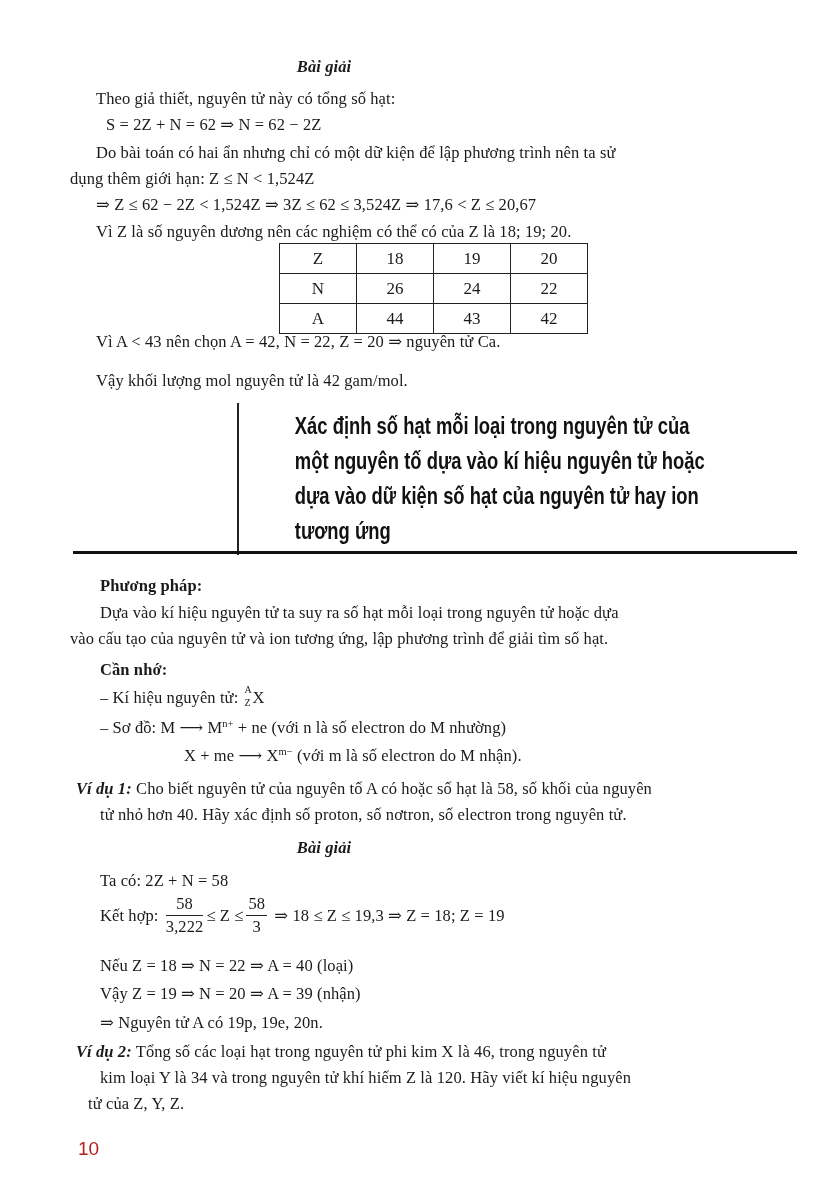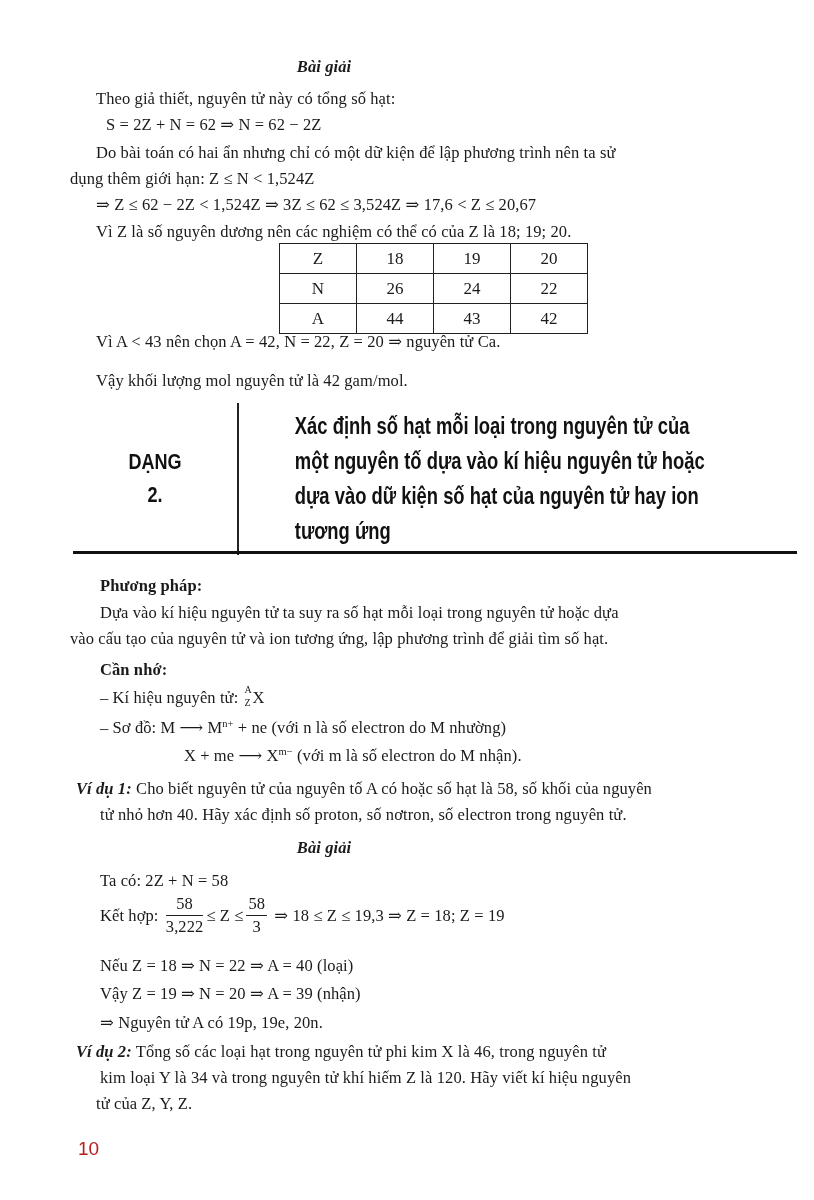--- a/index.html
+++ b/index.html
@@ -73,24 +73,20 @@
     <td>43</td>
     <td>42</td>
   </tr>
 </tbody>
   </table>
 
 <div class="ln" style="left:96px; top:332px;">Vì A &lt; 43 nên chọn A = 42, N = 22, Z = 20 ⇒ nguyên tử Ca.</div>
 <div class="ln" style="left:96px; top:371px;">Vậy khối lượng mol nguyên tử là 42 gam/mol.</div>
 
 <div class="dang-wrap">
-  <div class="dang-label">
-    <span>DẠNG</span>
-    <span>2.</span>
-  </div>
   <div class="dang-divider"></div>
   <div class="dang-title">
     <span>Xác định số hạt mỗi loại trong nguyên tử của</span>
     <span>một nguyên tố dựa vào kí hiệu nguyên tử hoặc</span>
     <span>dựa vào dữ kiện số hạt của nguyên tử hay ion</span>
     <span>tương ứng</span>
   </div>
   <div class="dang-rule"></div>
 </div>
 
@@ -121,15 +117,15 @@
   <span style="vertical-align:middle;">⇒ 18 ≤ Z ≤ 19,3 ⇒ Z = 18; Z = 19</span>
 </div>
 <div class="ln" style="left:100px; top:956px;">Nếu Z = 18 ⇒ N = 22 ⇒ A = 40 (loại)</div>
 <div class="ln" style="left:100px; top:984px;">Vậy Z = 19 ⇒ N = 20 ⇒ A = 39 (nhận)</div>
 <div class="ln" style="left:100px; top:1013px;">⇒ Nguyên tử A có 19p, 19e, 20n.</div>
 
 <div class="ln" style="left:76px; top:1042px;">
   <span class="label-bi">Ví dụ 2:</span><span> Tổng số các loại hạt trong nguyên tử phi kim X là 46, trong nguyên tử</span>
 </div>
 <div class="ln" style="left:100px; top:1068px;">kim loại Y là 34 và trong nguyên tử khí hiếm Z là 120. Hãy viết kí hiệu nguyên</div>
-<div class="ln" style="left:96px; top:1094px;">tử của Z, Y, Z.</div>
+<div class="ln" style="left:88px; top:1094px;">tử của Z, Y, Z.</div>
 
 <div class="pnum">10</div>
 
 </body></html>

